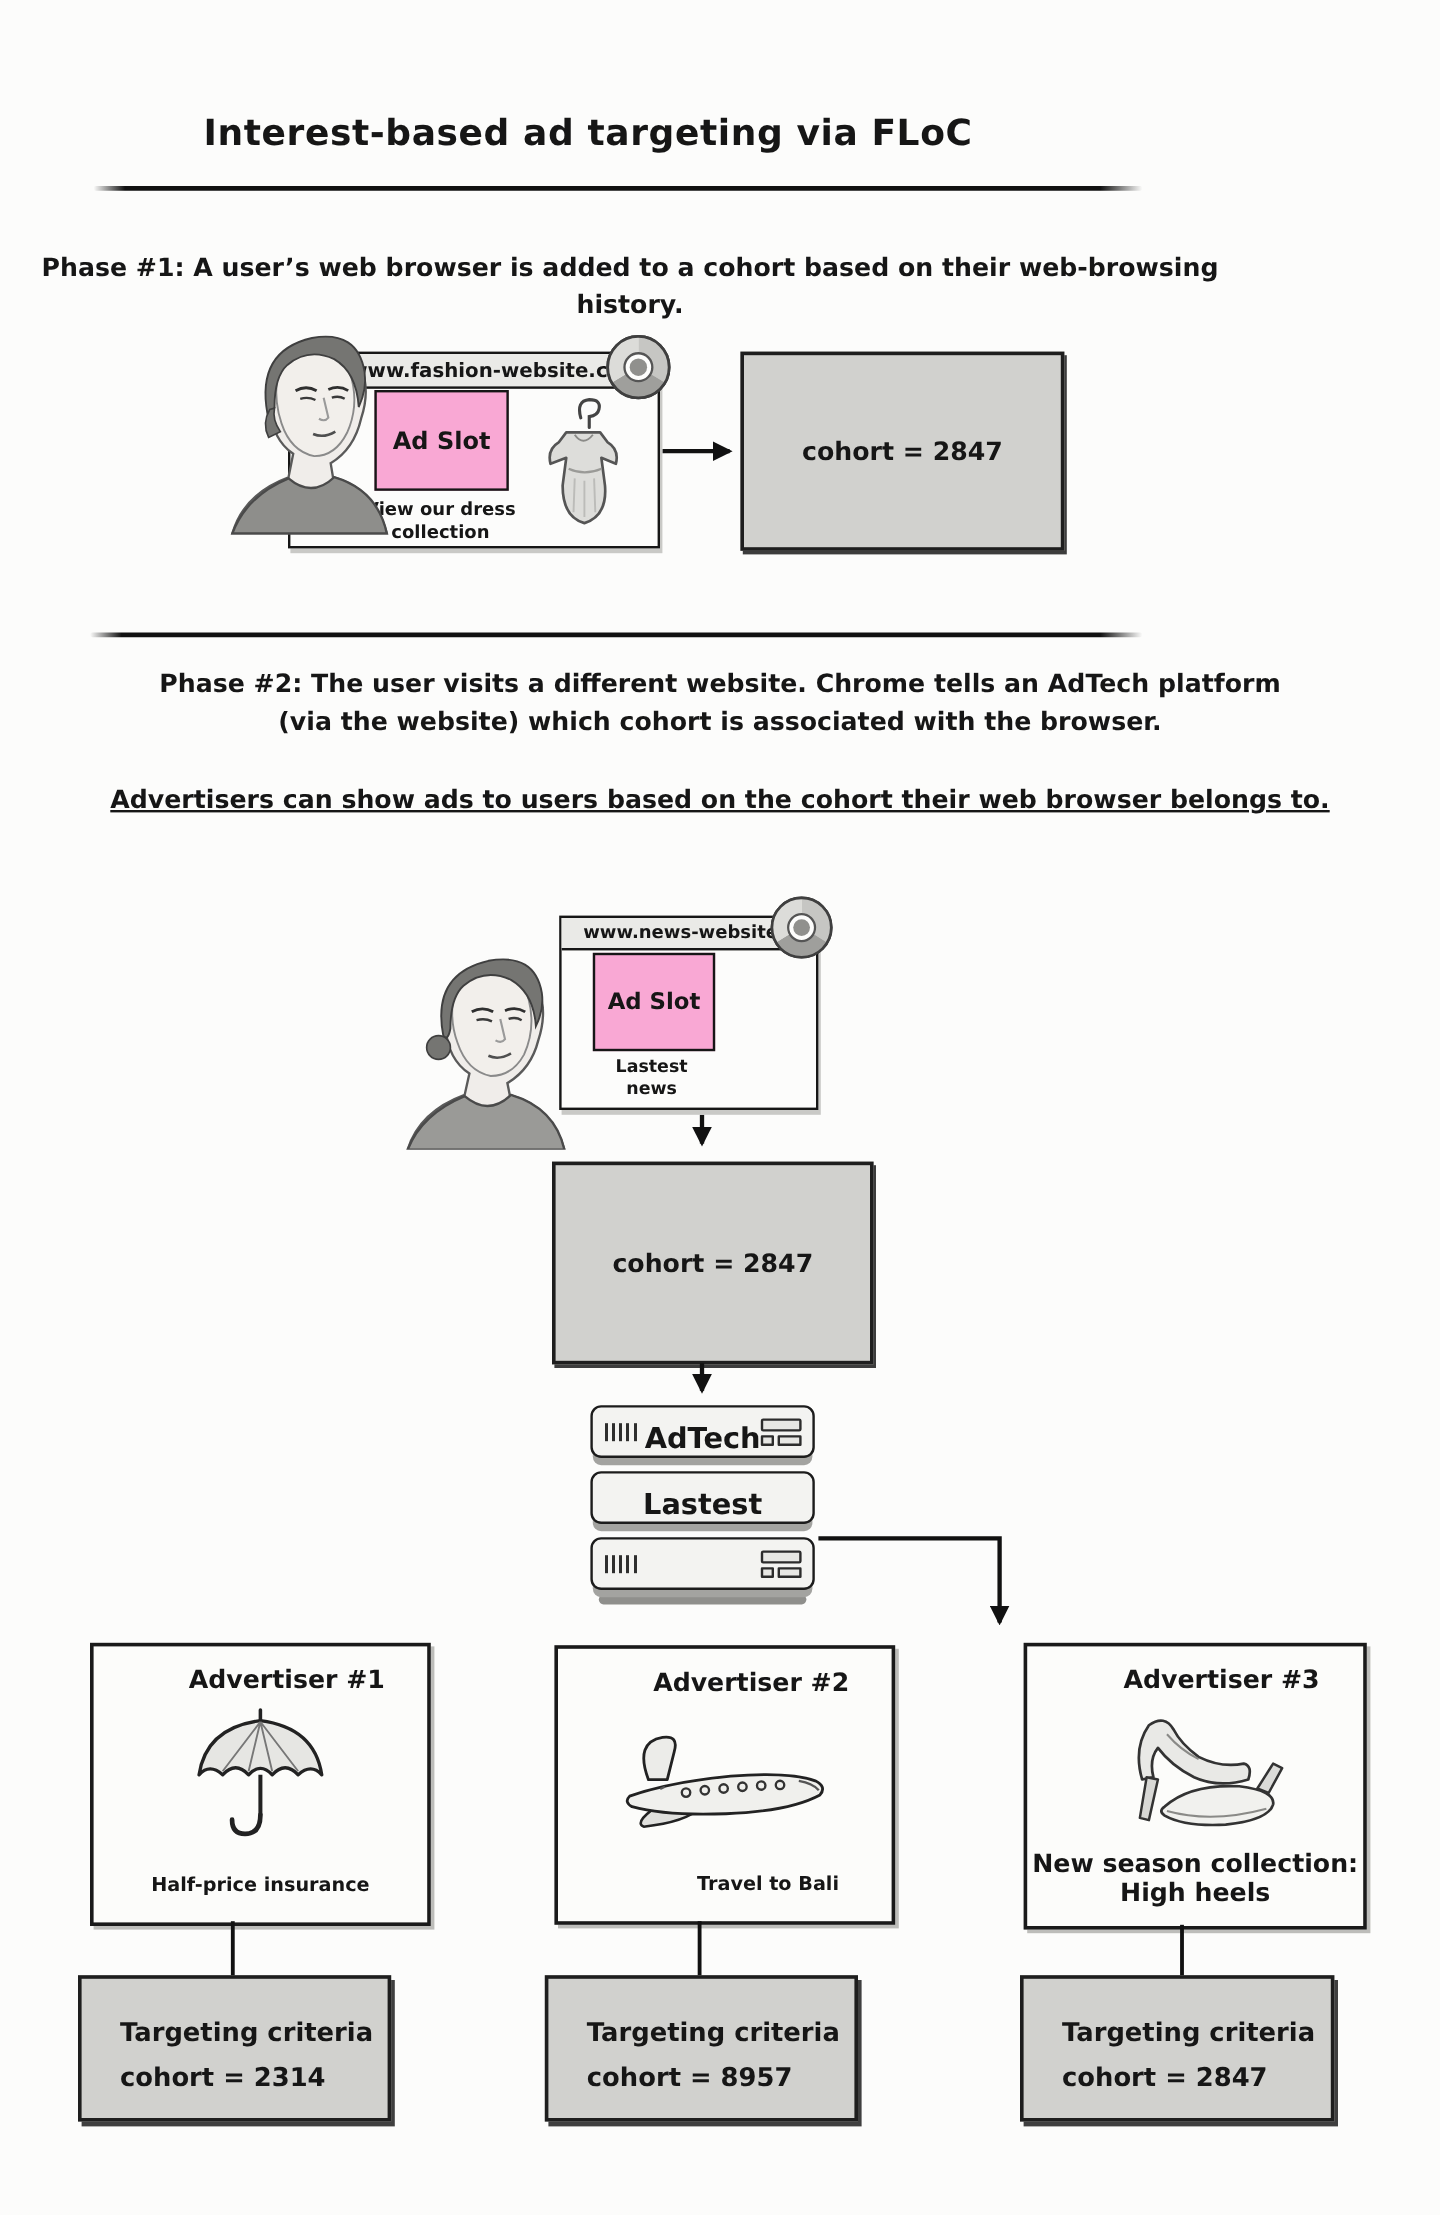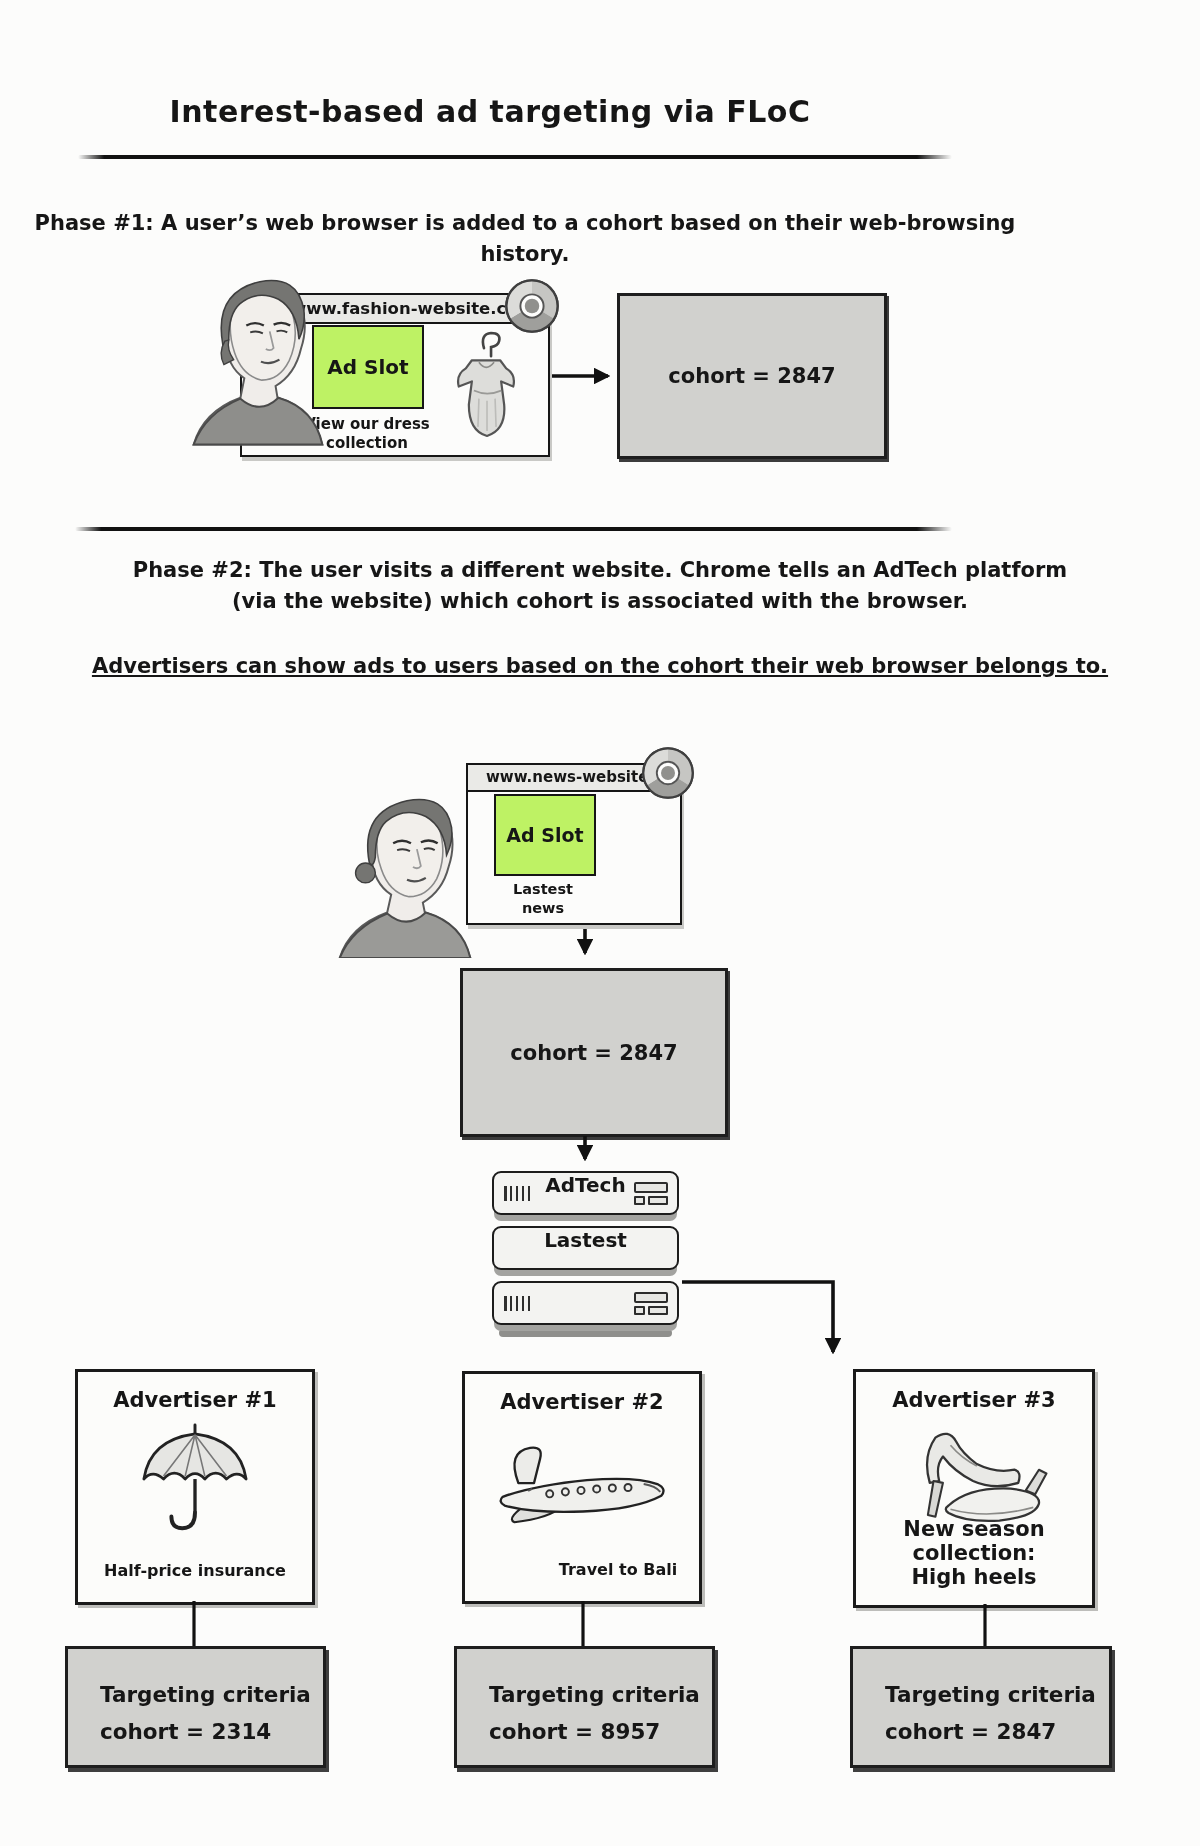--- a/index.html
+++ b/index.html
@@ -25,57 +25,58 @@
   
   .browser {
     position:absolute; background:#fcfcfb; border:2.5px solid #161616;
     box-shadow:2px 4px 0 #c9c9c6; z-index:2;
   }
   .addr {
     position:relative; background:#eaeae7; border-bottom:2.5px solid #161616;
     text-align:center; font-weight:700; overflow:hidden; white-space:nowrap;
   }
   .adslot {
-    position:absolute; background:#bef264; border:2.5px solid #161616;
+    position:absolute; background:#f9a8d4; border:2.5px solid #161616;
     display:flex; align-items:center; justify-content:center; font-weight:700;
   }
   .caption { position:absolute; text-align:center; font-weight:700; line-height:19px; }
   .chrome { position:absolute; z-index:4; }
 
   
   .gray-box {
     position:absolute; background:#d1d1ce; border:3px solid #1e1e1e;
     box-shadow:2px 3px 0 #3c3c3c;
     display:flex; align-items:center; justify-content:center;
     font-size:21px; font-weight:700;
   }
 
   
   .server { position:absolute; z-index:2; }
   .srv {
     position:relative; height:40px; background:#f3f3f1; border:2.5px solid #1c1c1c;
     border-radius:9px; box-shadow:0 8px 0 -2px #a3a3a0; margin-bottom:11px;
-    display:flex; align-items:flex-start; justify-content:center;
-    font-size:20px; font-weight:700;
+    display:flex; align-items:flex-end; justify-content:center;
+    font-size:24px; font-weight:700;
   }
   .vent {
     position:absolute; left:10px; top:13px; width:30px; height:15px;
     background:repeating-linear-gradient(90deg,#2e2e2e 0 2.5px, rgba(0,0,0,0) 2.5px 6px);
   }
   .slots { position:absolute; right:9px; top:9px; width:34px; }
   .slot  { height:7px; border:2px solid #2c2c2c; border-radius:2px; background:#e7e7e4; }
   .slot2 { margin-top:3px; display:flex; gap:3px; }
   .slot2 .sq   { width:7px; height:5px; border:2px solid #2c2c2c; border-radius:1px; background:#e7e7e4; }
   .slot2 .bar  { flex:1; height:5px; border:2px solid #2c2c2c; border-radius:1px; background:#e7e7e4; }
   .srv-base { height:8px; margin:0 7px; background:#8f8f8c; border-radius:4px; }
 
   
   .adv {
     position:absolute; background:#fcfcfa; border:3px solid #1a1a1a;
     box-shadow:3px 3px 0 #bdbdba;
+    padding-left:44px;
   }
   .adv-name { margin-top:16px; text-align:center; font-size:21px; font-weight:700; }
   .adv-icon { position:absolute; left:0; width:100%; display:flex; justify-content:center; }
   .adv-offer { position:absolute; left:0; width:100%; text-align:center; font-weight:700; }
 
   
   .tc {
     position:absolute; box-sizing:border-box; background:#d1d1ce; border:3px solid #1e1e1e;
     box-shadow:3px 4px 0 #3f3f3f; padding:27px 0 0 32px;
     font-size:21.5px; font-weight:700; line-height:37px;

